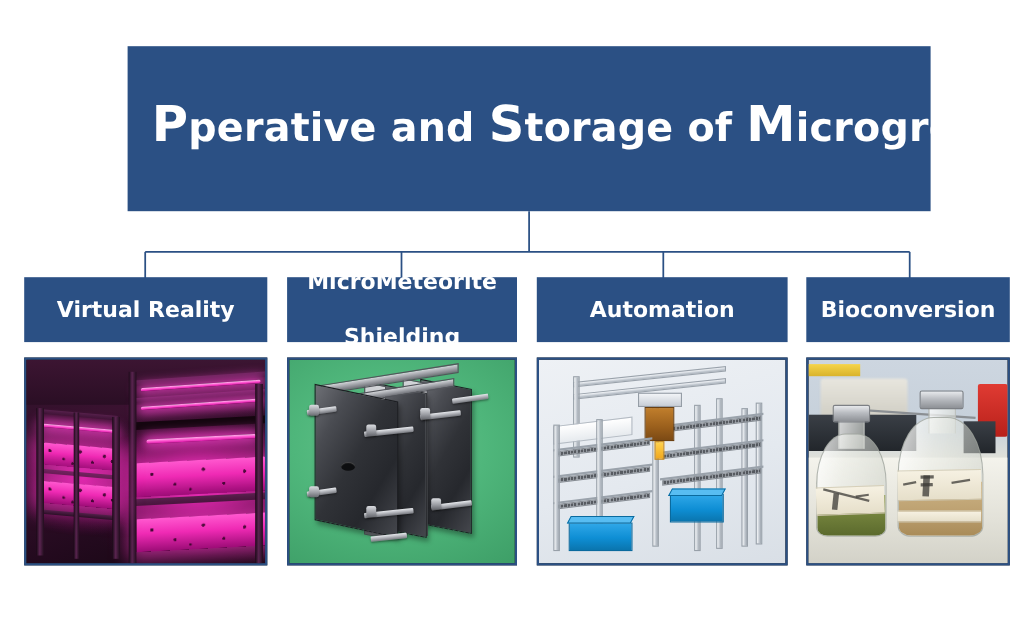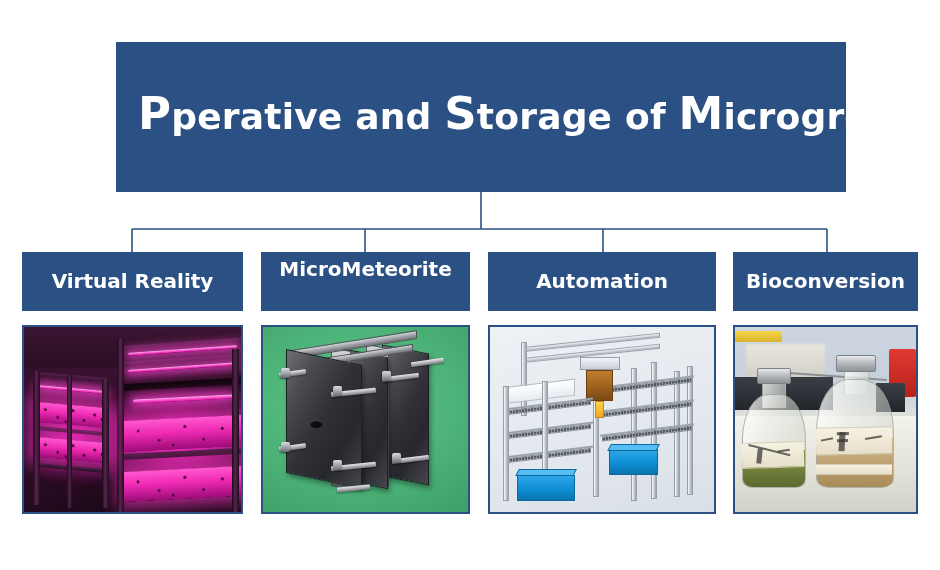--- a/index.html
+++ b/index.html
@@ -389,20 +389,21 @@
           <div class="vr-post" style="left:20%;top:26%;height:72%;width:5px;"></div>
         </div>
       </div>
     </div>
   </div>
 
   <div class="branch" id="branch-mms">
     <div class="branch-label">
       <div>
         <span>MicroMeteorite</span><br>
+        <span>Shielding</span>
       </div>
     </div>
     <div class="branch-photo">
       <div class="photo-inner">
         <div class="mms-scene">
 
           <div class="mms-plate" style="left:58%;top:12%;width:22%;height:70%;transform:skewY(11deg);"></div>
           <div class="mms-edge" style="left:50%;top:10%;width:10%;height:74%;transform:skewY(11deg);"></div>
           <div class="mms-plate" style="left:40%;top:14%;width:20%;height:70%;transform:skewY(11deg);"></div>
           <div class="mms-edge" style="left:33%;top:12%;width:9%;height:74%;transform:skewY(11deg);"></div>

